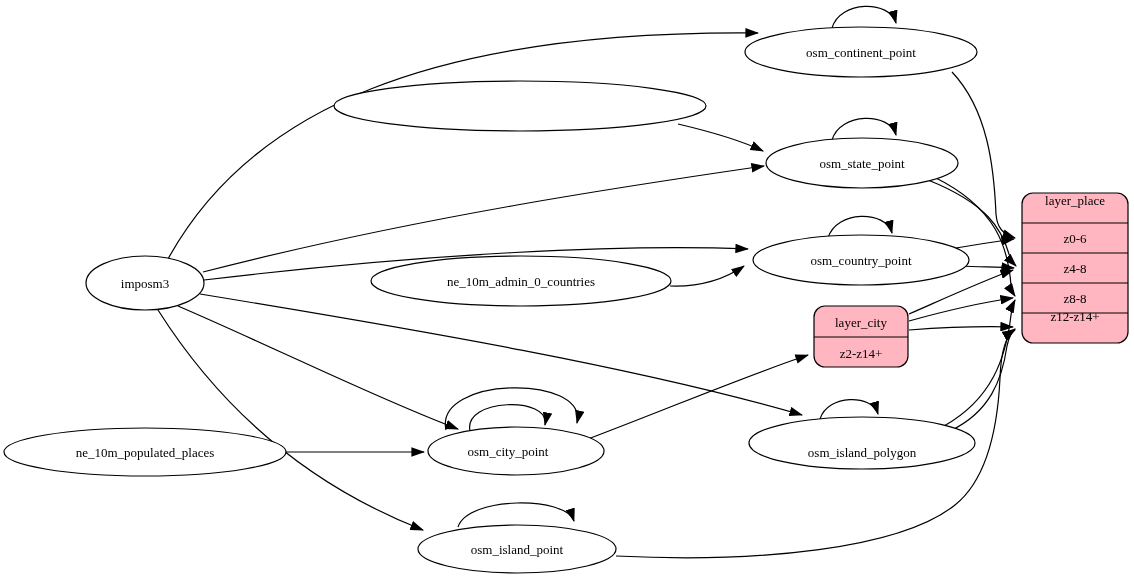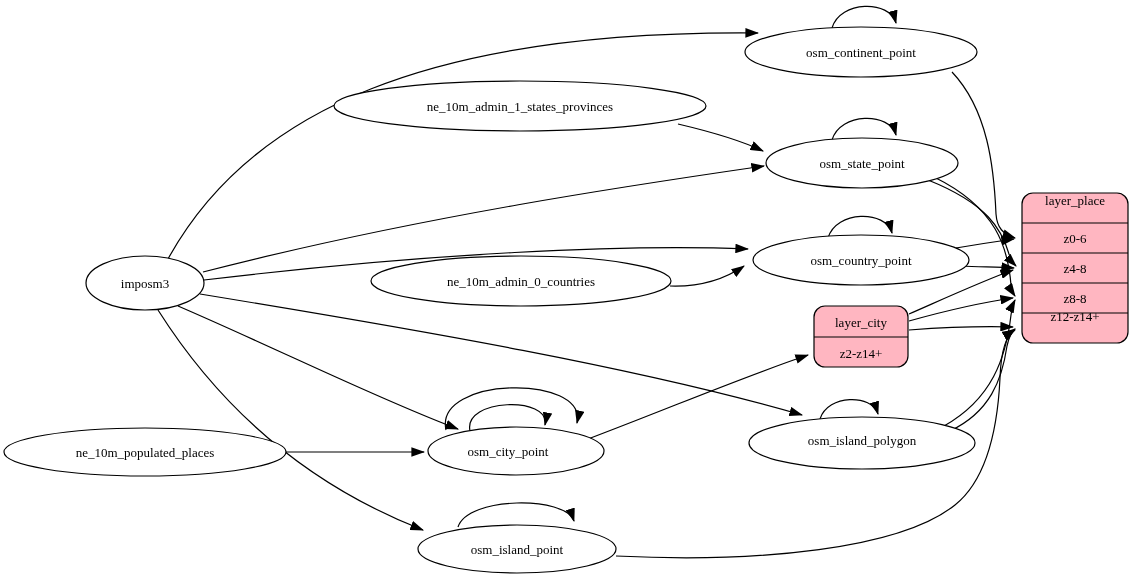--- a/index.html
+++ b/index.html
@@ -103,28 +103,27 @@
     <g>
       <rect class="record-box" x="1022" y="193" width="106" height="150" rx="11" fill="#ffb6c1"></rect>
       <line class="record-sep" x1="1022" y1="223" x2="1128" y2="223"></line>
       <line class="record-sep" x1="1022" y1="253" x2="1128" y2="253"></line>
       <line class="record-sep" x1="1022" y1="283" x2="1128" y2="283"></line>
       <line class="record-sep" x1="1022" y1="313" x2="1128" y2="313"></line>
     </g>
   </svg>
 
   <div class="node-label" style="left:145px;top:283px">imposm3</div>
-  <div class="node-label" style="left:520px;top:106px">ne_10m_admin_1_states_provinces</div>
   <div class="node-label" style="left:521px;top:281px">ne_10m_admin_0_countries</div>
   <div class="node-label" style="left:145px;top:452px">ne_10m_populated_places</div>
   <div class="node-label" style="left:861px;top:52px">osm_continent_point</div>
   <div class="node-label" style="left:862px;top:163px">osm_state_point</div>
   <div class="node-label" style="left:861px;top:260px">osm_country_point</div>
   <div class="node-label" style="left:508px;top:451px">osm_city_point</div>
-  <div class="node-label" style="left:862px;top:440px">osm_island_polygon</div>
+  <div class="node-label" style="left:862px;top:452px">osm_island_polygon</div>
   <div class="node-label" style="left:517px;top:549px">osm_island_point</div>
 
   <div class="node-label" style="left:861px;top:322px">layer_city</div>
   <div class="node-label" style="left:861px;top:353px">z2-z14+</div>
 
   <div class="node-label" style="left:1075px;top:200px">layer_place</div>
   <div class="node-label" style="left:1075px;top:238px">z0-6</div>
   <div class="node-label" style="left:1075px;top:268px">z4-8</div>
   <div class="node-label" style="left:1075px;top:298px">z8-8</div>
   <div class="node-label" style="left:1075px;top:316px">z12-z14+</div>

